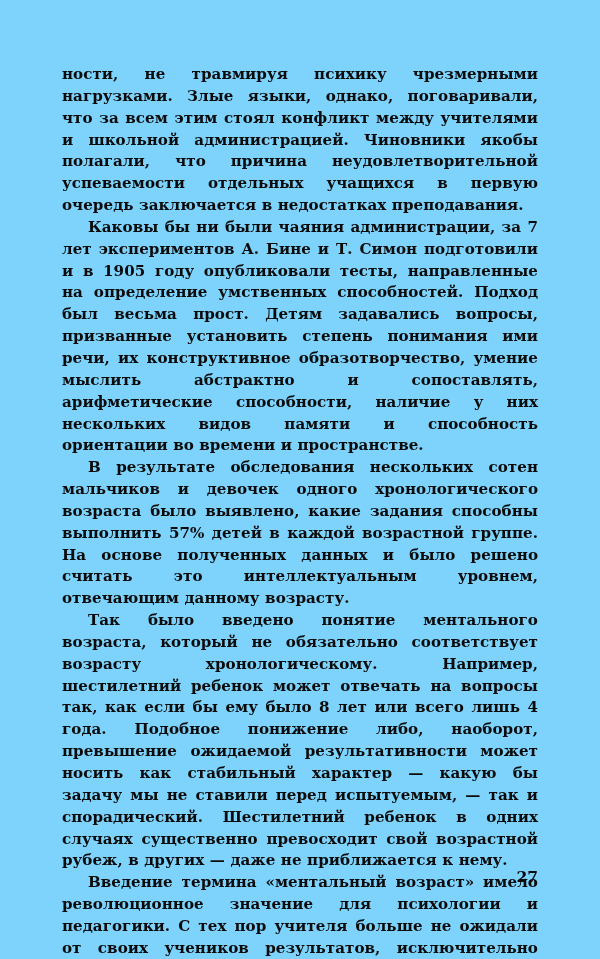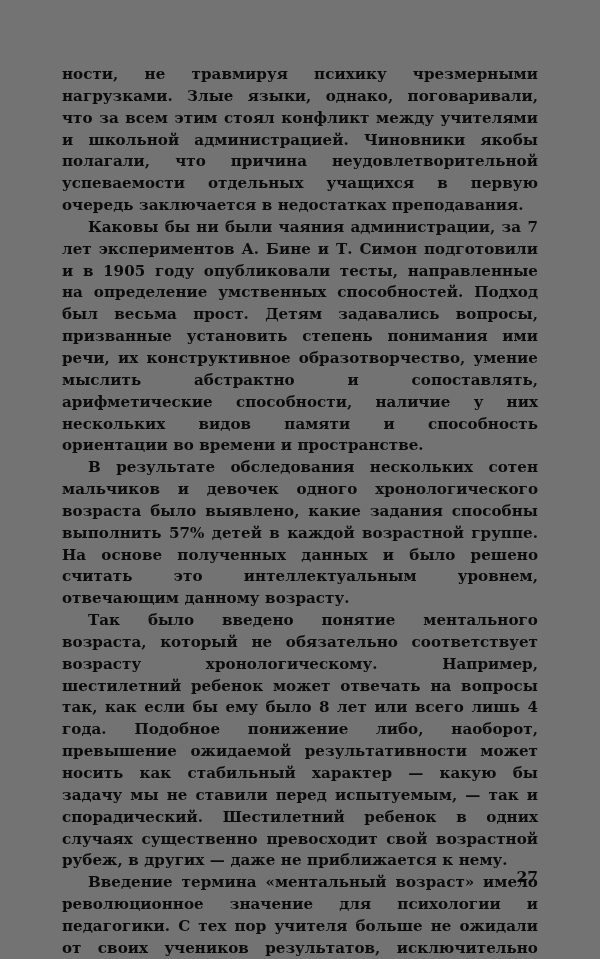--- a/index.html
+++ b/index.html
@@ -5,21 +5,21 @@
 <style>
   html, body {
     margin: 0;
     padding: 0;
     background: #ffffff;
   }
   .page {
     position: relative;
     width: 600px;
     height: 959px;
-    background: #737373;
+    background: #7dd3fc;
     overflow: hidden;
     box-sizing: border-box;
   }
   .text-block {
     position: absolute;
     left: 62px;
     top: 64px;
     width: 476px;
   }
   .para {

